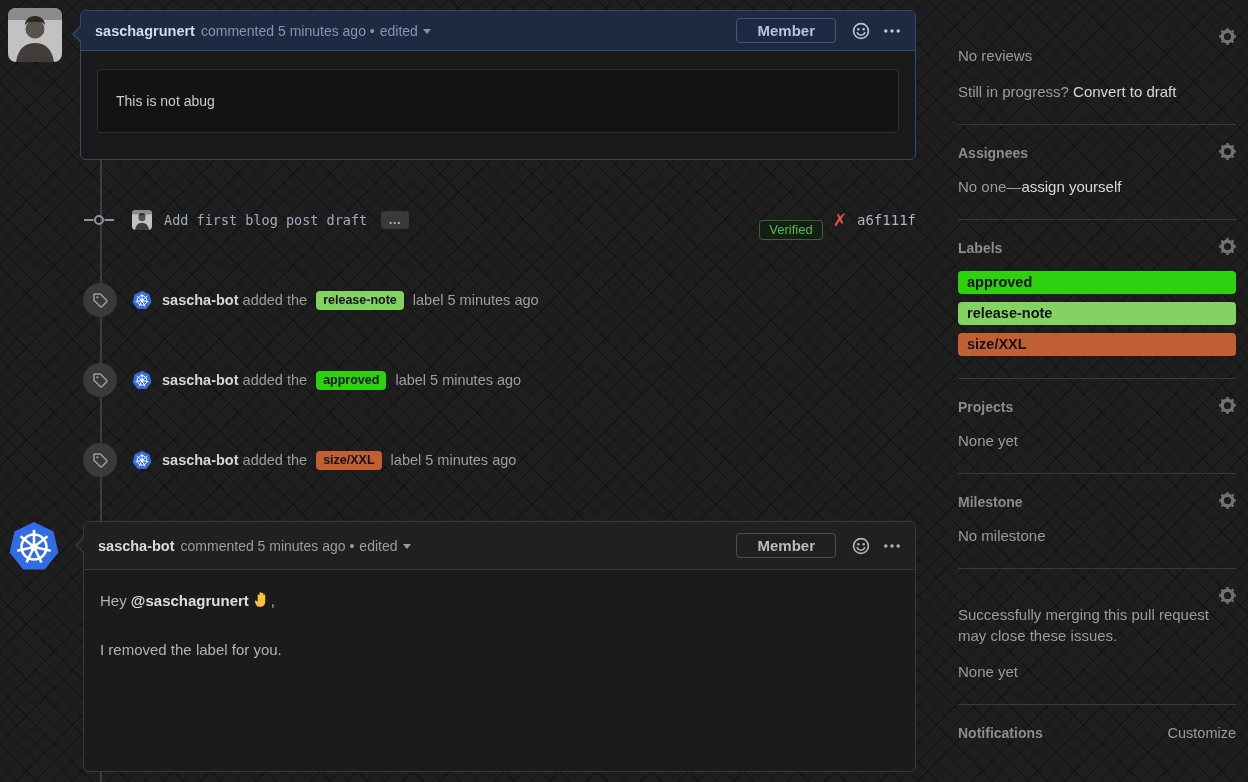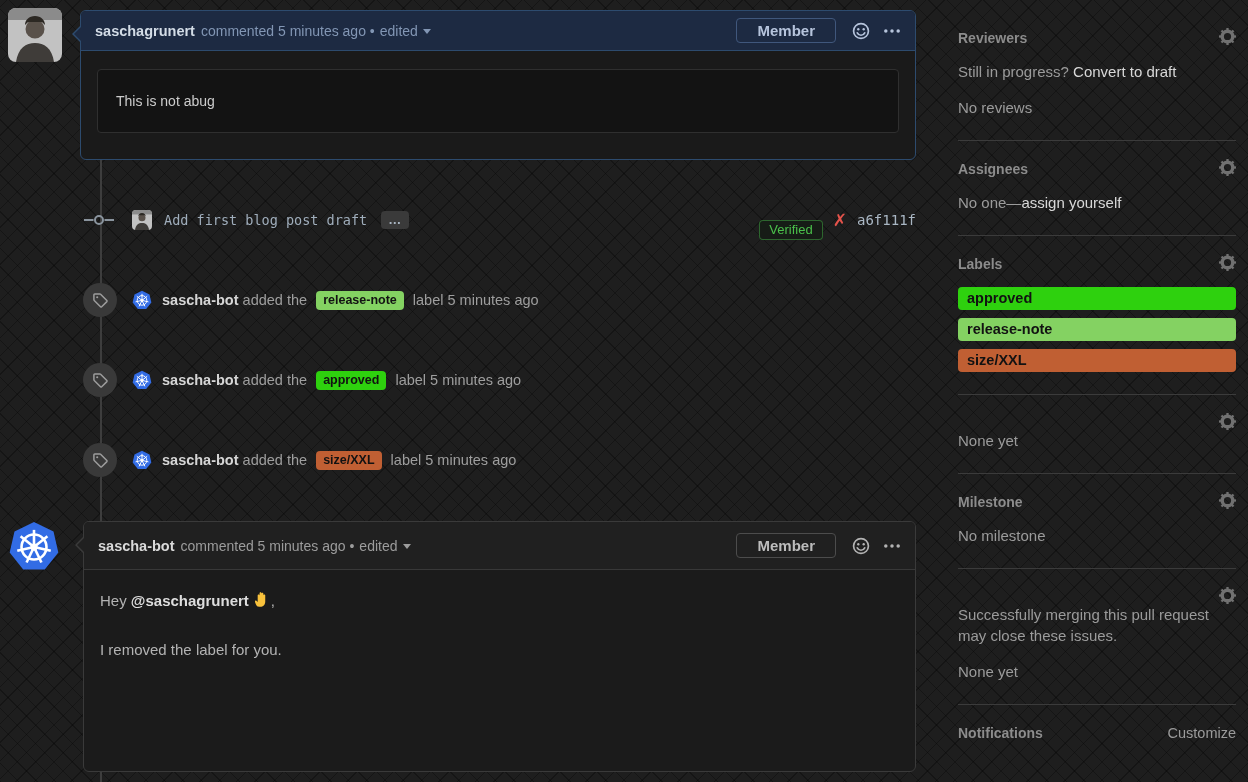--- a/index.html
+++ b/index.html
@@ -304,28 +304,27 @@
       <p><span>Hey </span><span class="mention">@saschagrunert</span><span class="wave"><svg width="18" height="18" viewBox="0 0 20 20">
               <use href="#icon-wave"></use>
             </svg></span><span>,</span></p>
       <p>I removed the label for you.</p>
     </div>
   </div>
 
   <div class="sidebar">
 
     <div class="sb-section">
-      <div class="sb-title">Reviewers</div>
-      <button class="sb-gear">
-        <svg width="17" height="17" viewBox="0 0 16 16">
-            <use href="#icon-gear"></use>
-          </svg>
-      </button>
+      <button class="sb-gear">
+        <svg width="17" height="17" viewBox="0 0 16 16">
+            <use href="#icon-gear"></use>
+          </svg>
+      </button>
+      <div class="sb-line">No reviews</div>
       <div class="sb-line"><span>Still in progress? </span><span class="sb-link">Convert to draft</span></div>
-      <div class="sb-line">No reviews</div>
     </div>
 
     <div class="sb-section">
       <div class="sb-title">Assignees</div>
       <button class="sb-gear">
         <svg width="17" height="17" viewBox="0 0 16 16">
             <use href="#icon-gear"></use>
           </svg>
       </button>
       <div class="sb-line"><span>No one—</span><span class="sb-link">assign yourself</span></div>
@@ -337,20 +336,21 @@
         <svg width="17" height="17" viewBox="0 0 16 16">
             <use href="#icon-gear"></use>
           </svg>
       </button>
       <span class="sb-pill first" style="background-color: rgb(46, 209, 14);">approved</span>
       <span class="sb-pill" style="background-color: rgb(132, 210, 98);">release-note</span>
       <span class="sb-pill" style="background-color: rgb(192, 95, 51);">size/XXL</span>
     </div>
 
     <div class="sb-section">
+      <div class="sb-title">Projects</div>
       <button class="sb-gear">
         <svg width="17" height="17" viewBox="0 0 16 16">
             <use href="#icon-gear"></use>
           </svg>
       </button>
       <div class="sb-line">None yet</div>
     </div>
 
     <div class="sb-section">
       <div class="sb-title">Milestone</div>

